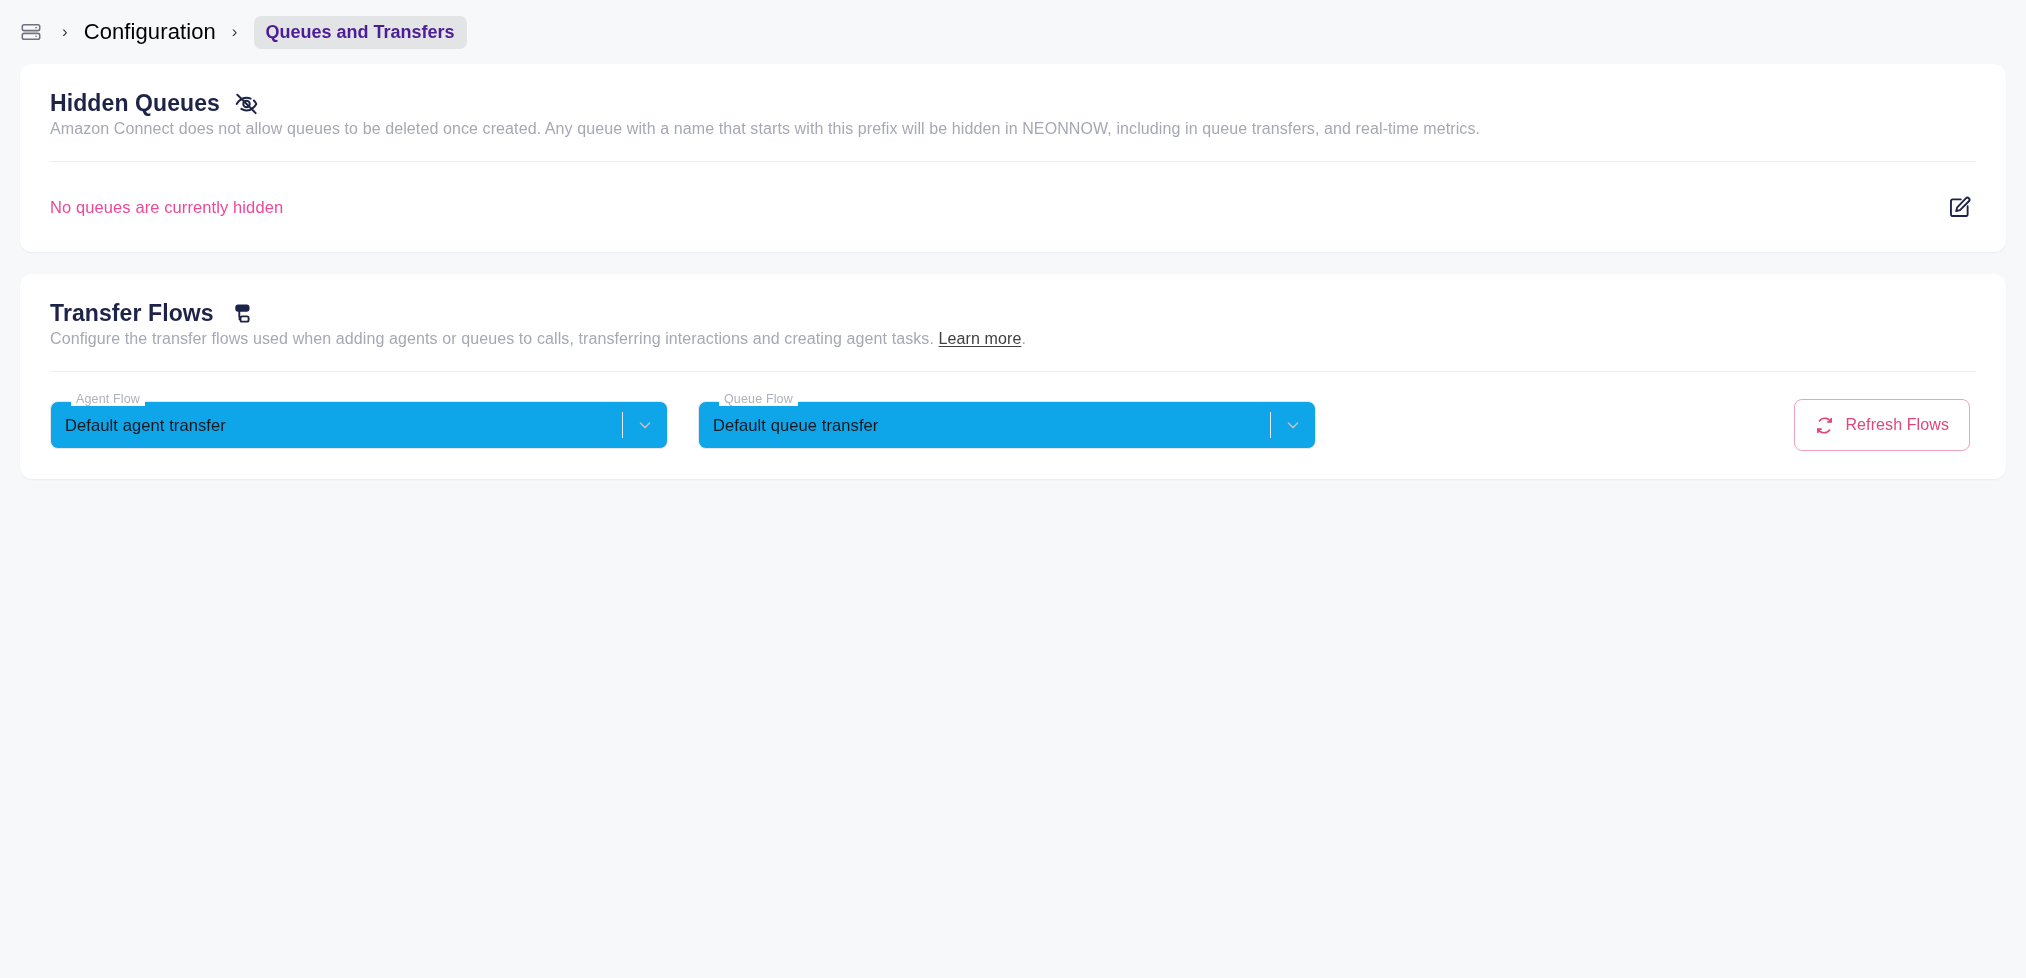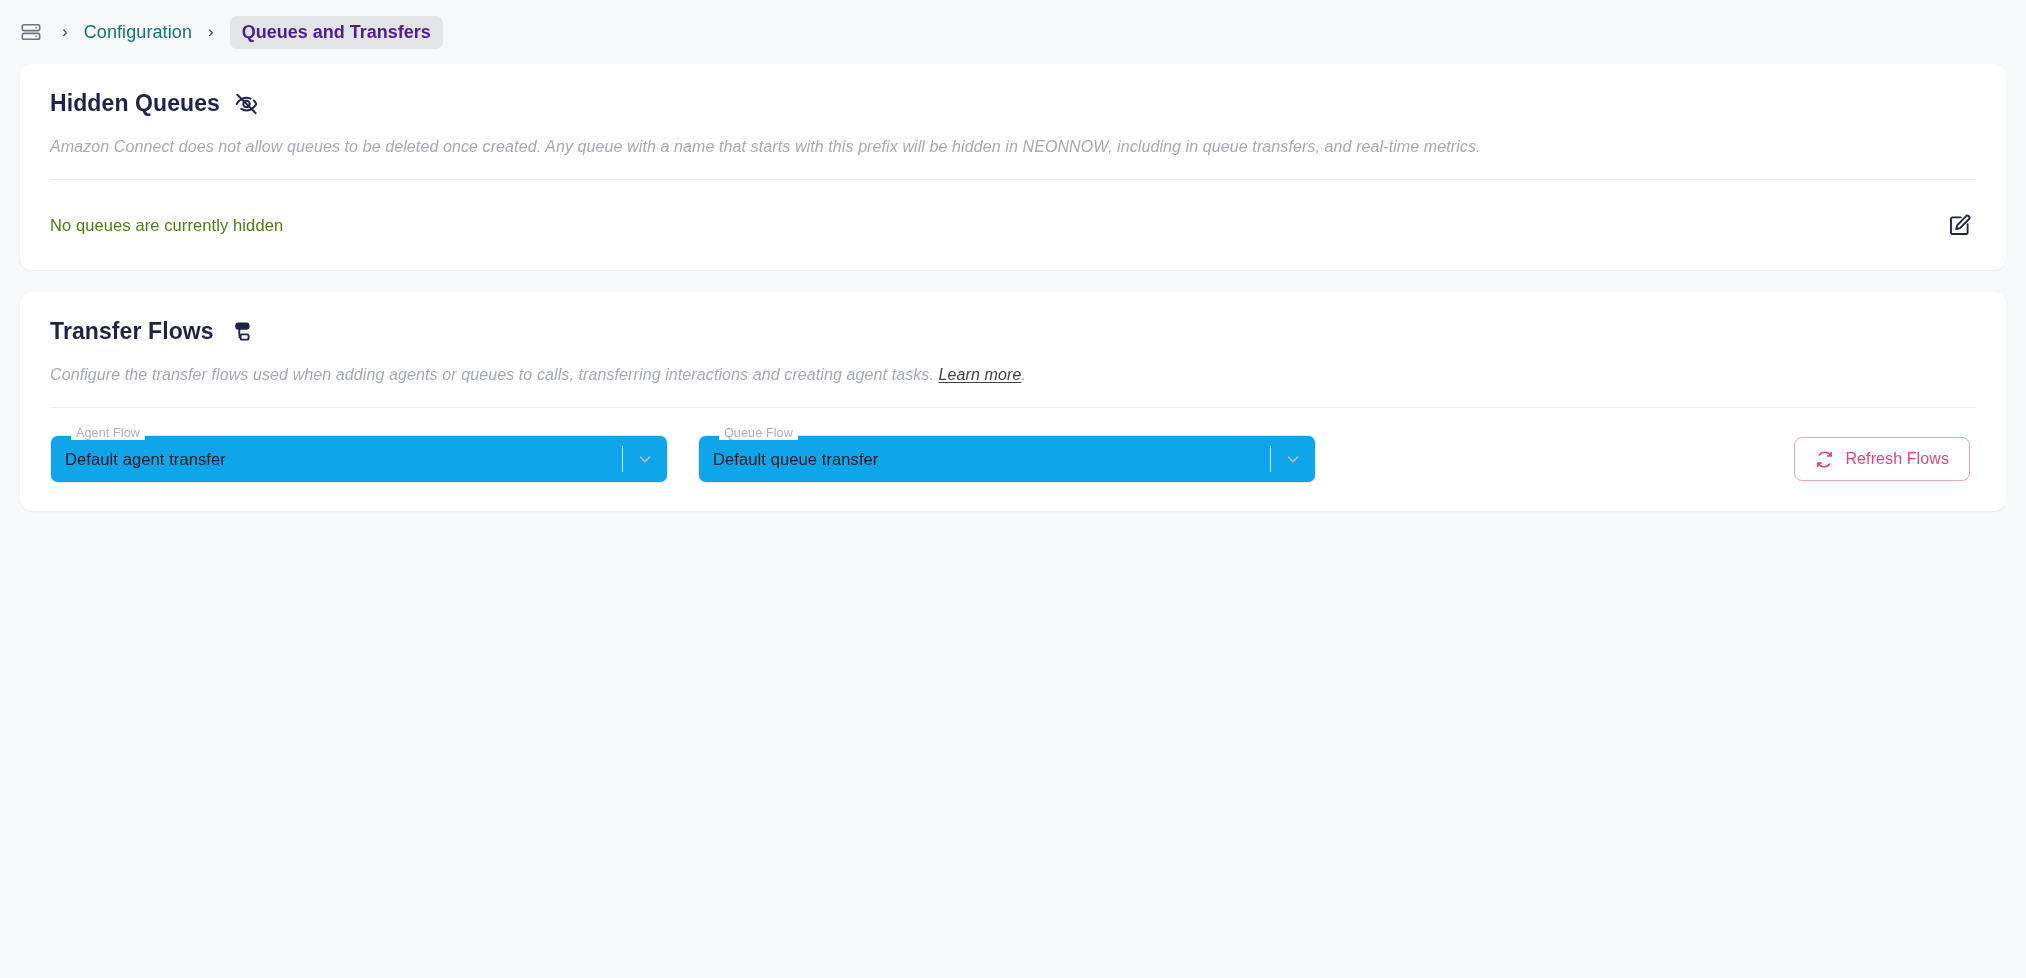--- a/index.html
+++ b/index.html
@@ -27,22 +27,22 @@
     flex: 0 0 auto;
   }
   .crumb-sep {
     color: #1c1c28;
     font-size: 17px;
     margin: 0 16px;
     display: flex; align-items: center;
     opacity: .85;
   }
   .crumb-link {
-    font-size: 18px;
-    color: #0f766e;
+    font-size: 22px;
+    color: #000000;
     letter-spacing: .1px;
     cursor: pointer;
     white-space: nowrap;
   }
   .crumb-active {
     font-size: 18px;
     font-weight: 700;
     color: #4c1d95;
     background: #e3e4e6;
     border-radius: 7px;
@@ -65,26 +65,24 @@
     gap: 14px;
   }
   .card-title {
     font-size: 23px;
     font-weight: 700;
     color: #1e2348;
     letter-spacing: .1px;
   }
   .head-icon { display: flex; align-items: center; }
   .card-desc {
-    margin-top: 18px;
     font-size: 16px;
     color: #a6a9b4;
     line-height: 1.45;
     letter-spacing: .1px;
-    font-style: italic;
   }
   .card-desc a {
     color: #404040;
     text-decoration: underline;
     text-underline-offset: 2px;
   }
   .divider {
     height: 1px;
     background: #eceef1;
     margin: 21px 0 0 0;
@@ -92,21 +90,21 @@
 
   
   .hq-row {
     display: flex;
     align-items: center;
     justify-content: space-between;
     padding-top: 28px;
   }
   .hq-text {
     font-size: 16.5px;
-    color: #4d7c0f;
+    color: #ec4899;
     letter-spacing: .1px;
   }
   .icon-btn {
     width: 34px; height: 34px;
     display: flex; align-items: center; justify-content: center;
     cursor: pointer;
     border-radius: 6px;
   }
 
   
@@ -167,21 +165,21 @@
     flex: 0 0 auto;
   }
 
   .spacer { flex: 1 1 auto; }
 
   .refresh-btn {
     display: flex;
     align-items: center;
     justify-content: center;
     gap: 11px;
-    height: 44px;
+    height: 52px;
     padding: 0 20px;
     border: 1px solid #eda3c0;
     border-radius: 8px;
     background: #fff;
     color: #e0457b;
     font-size: 16px;
     font-family: "Liberation Sans", sans-serif;
     letter-spacing: .1px;
     cursor: pointer;
     flex: 0 0 auto;

